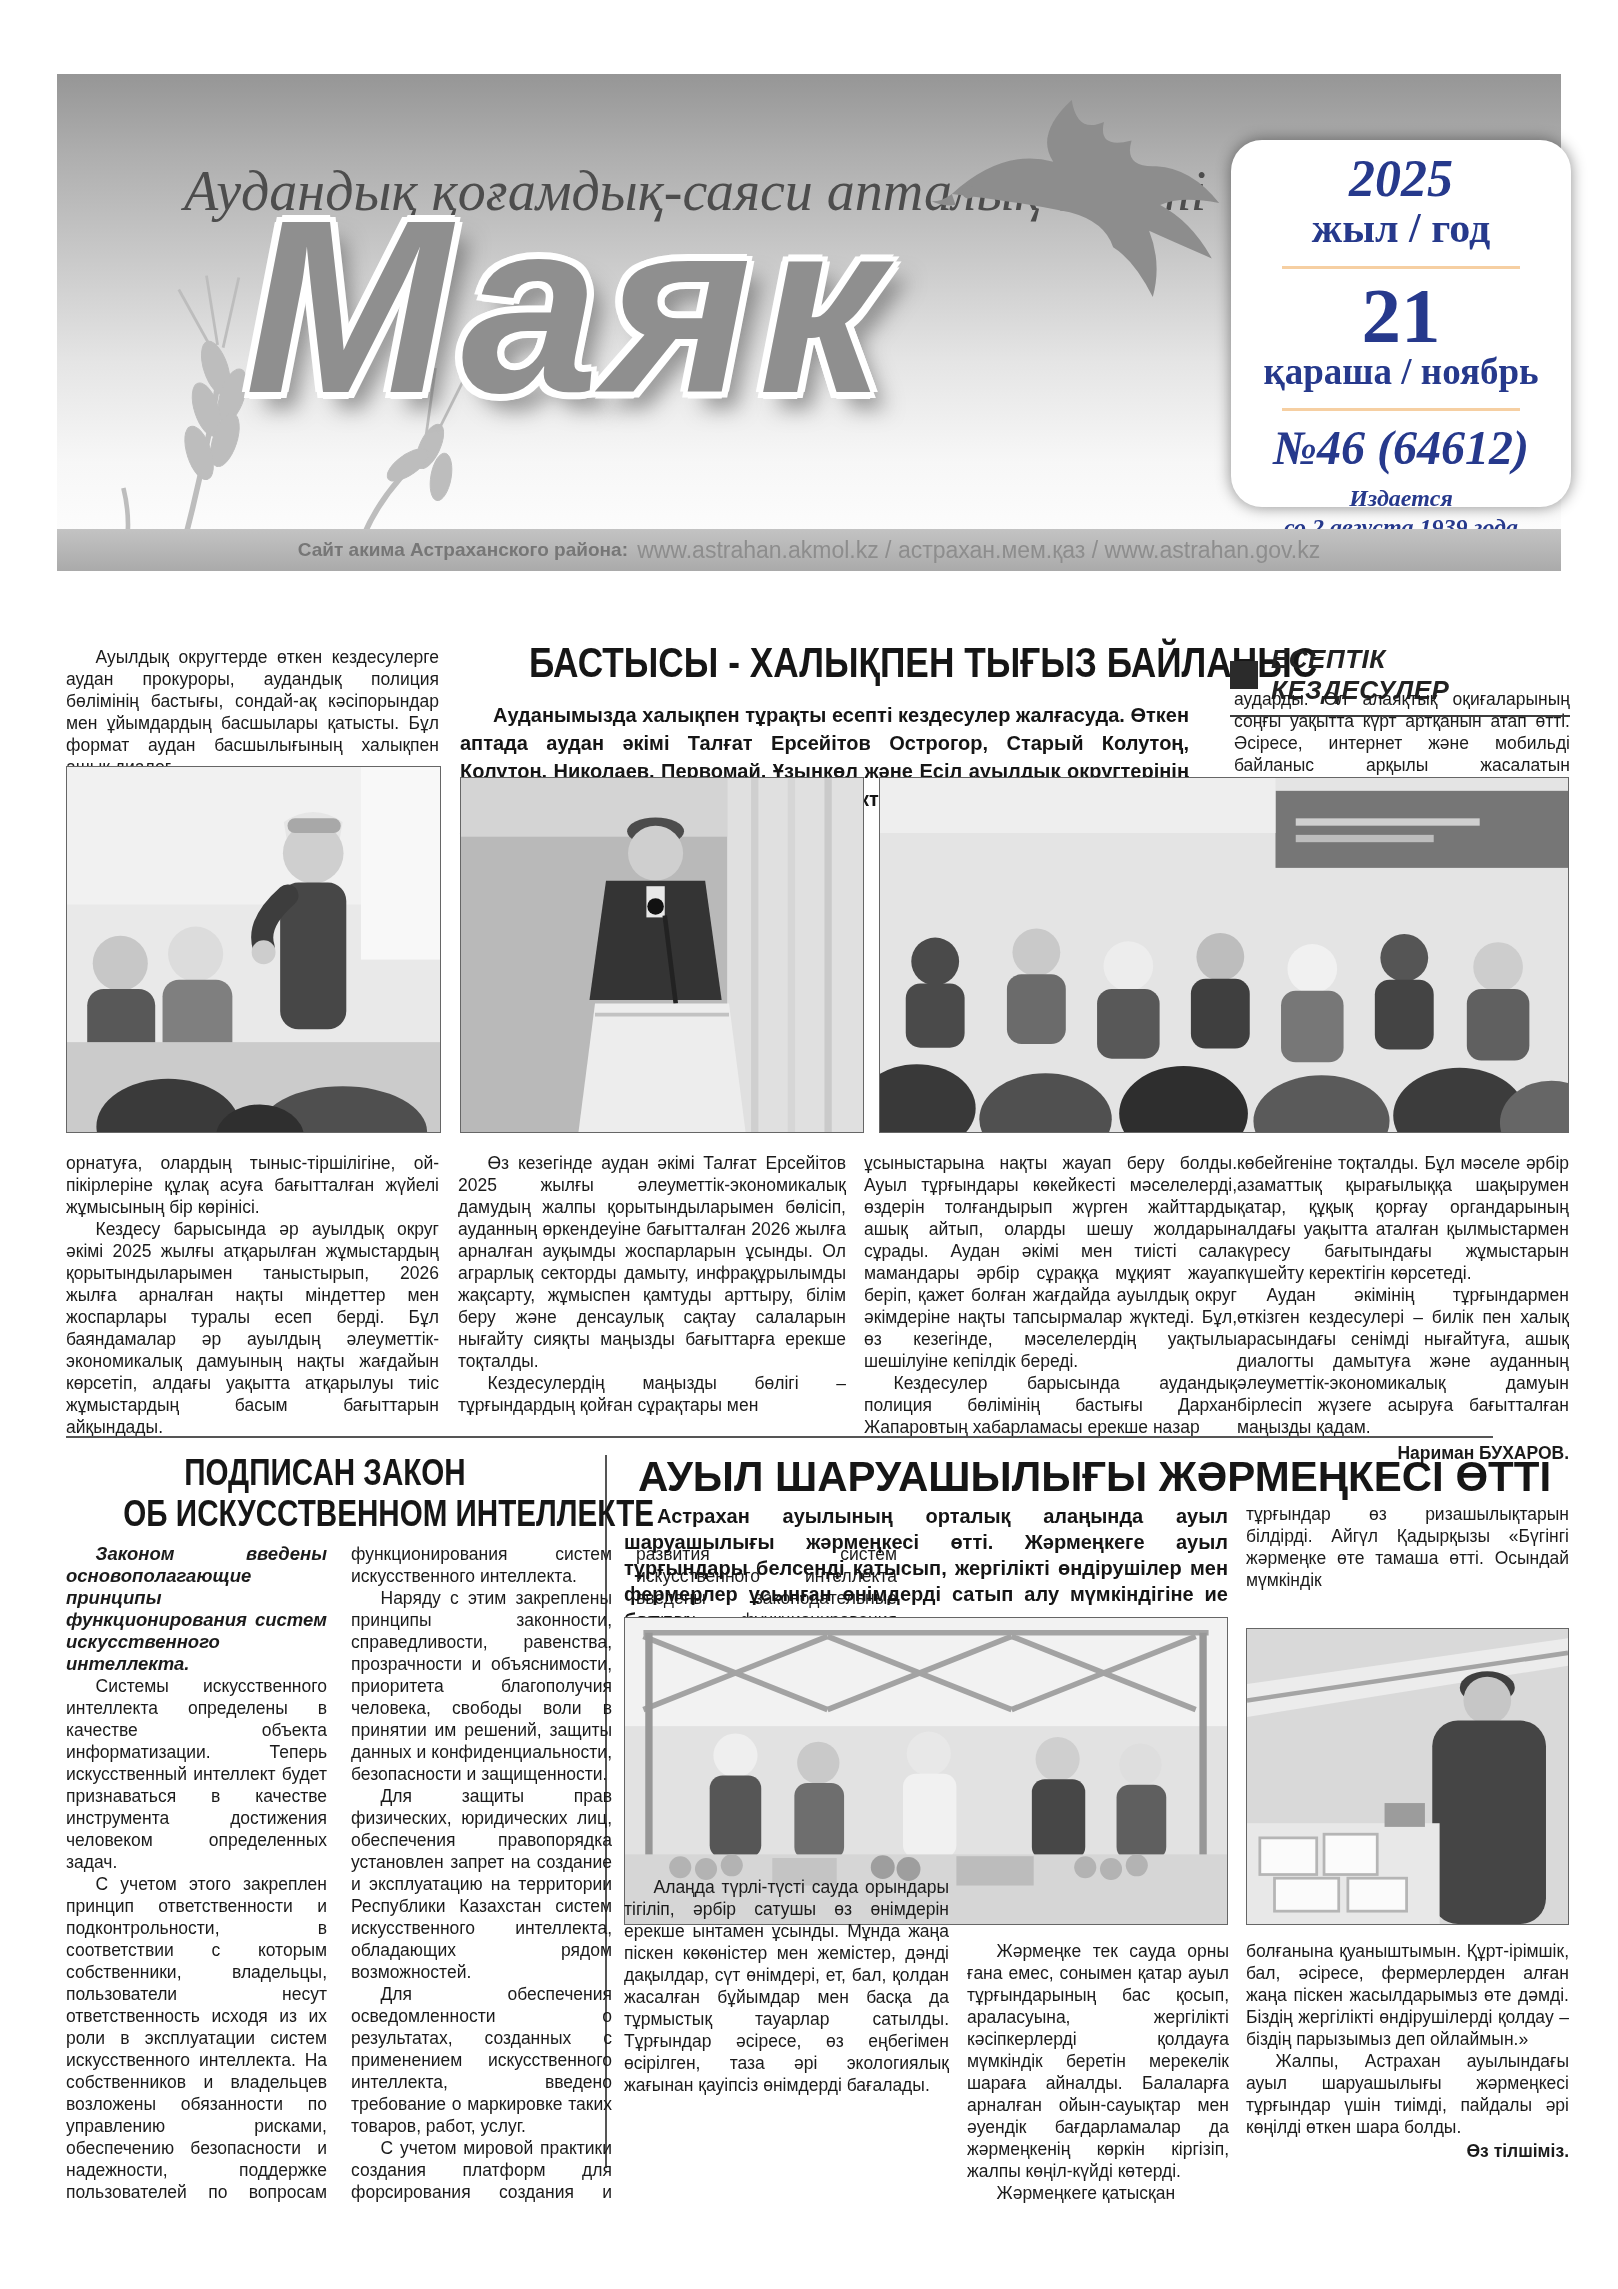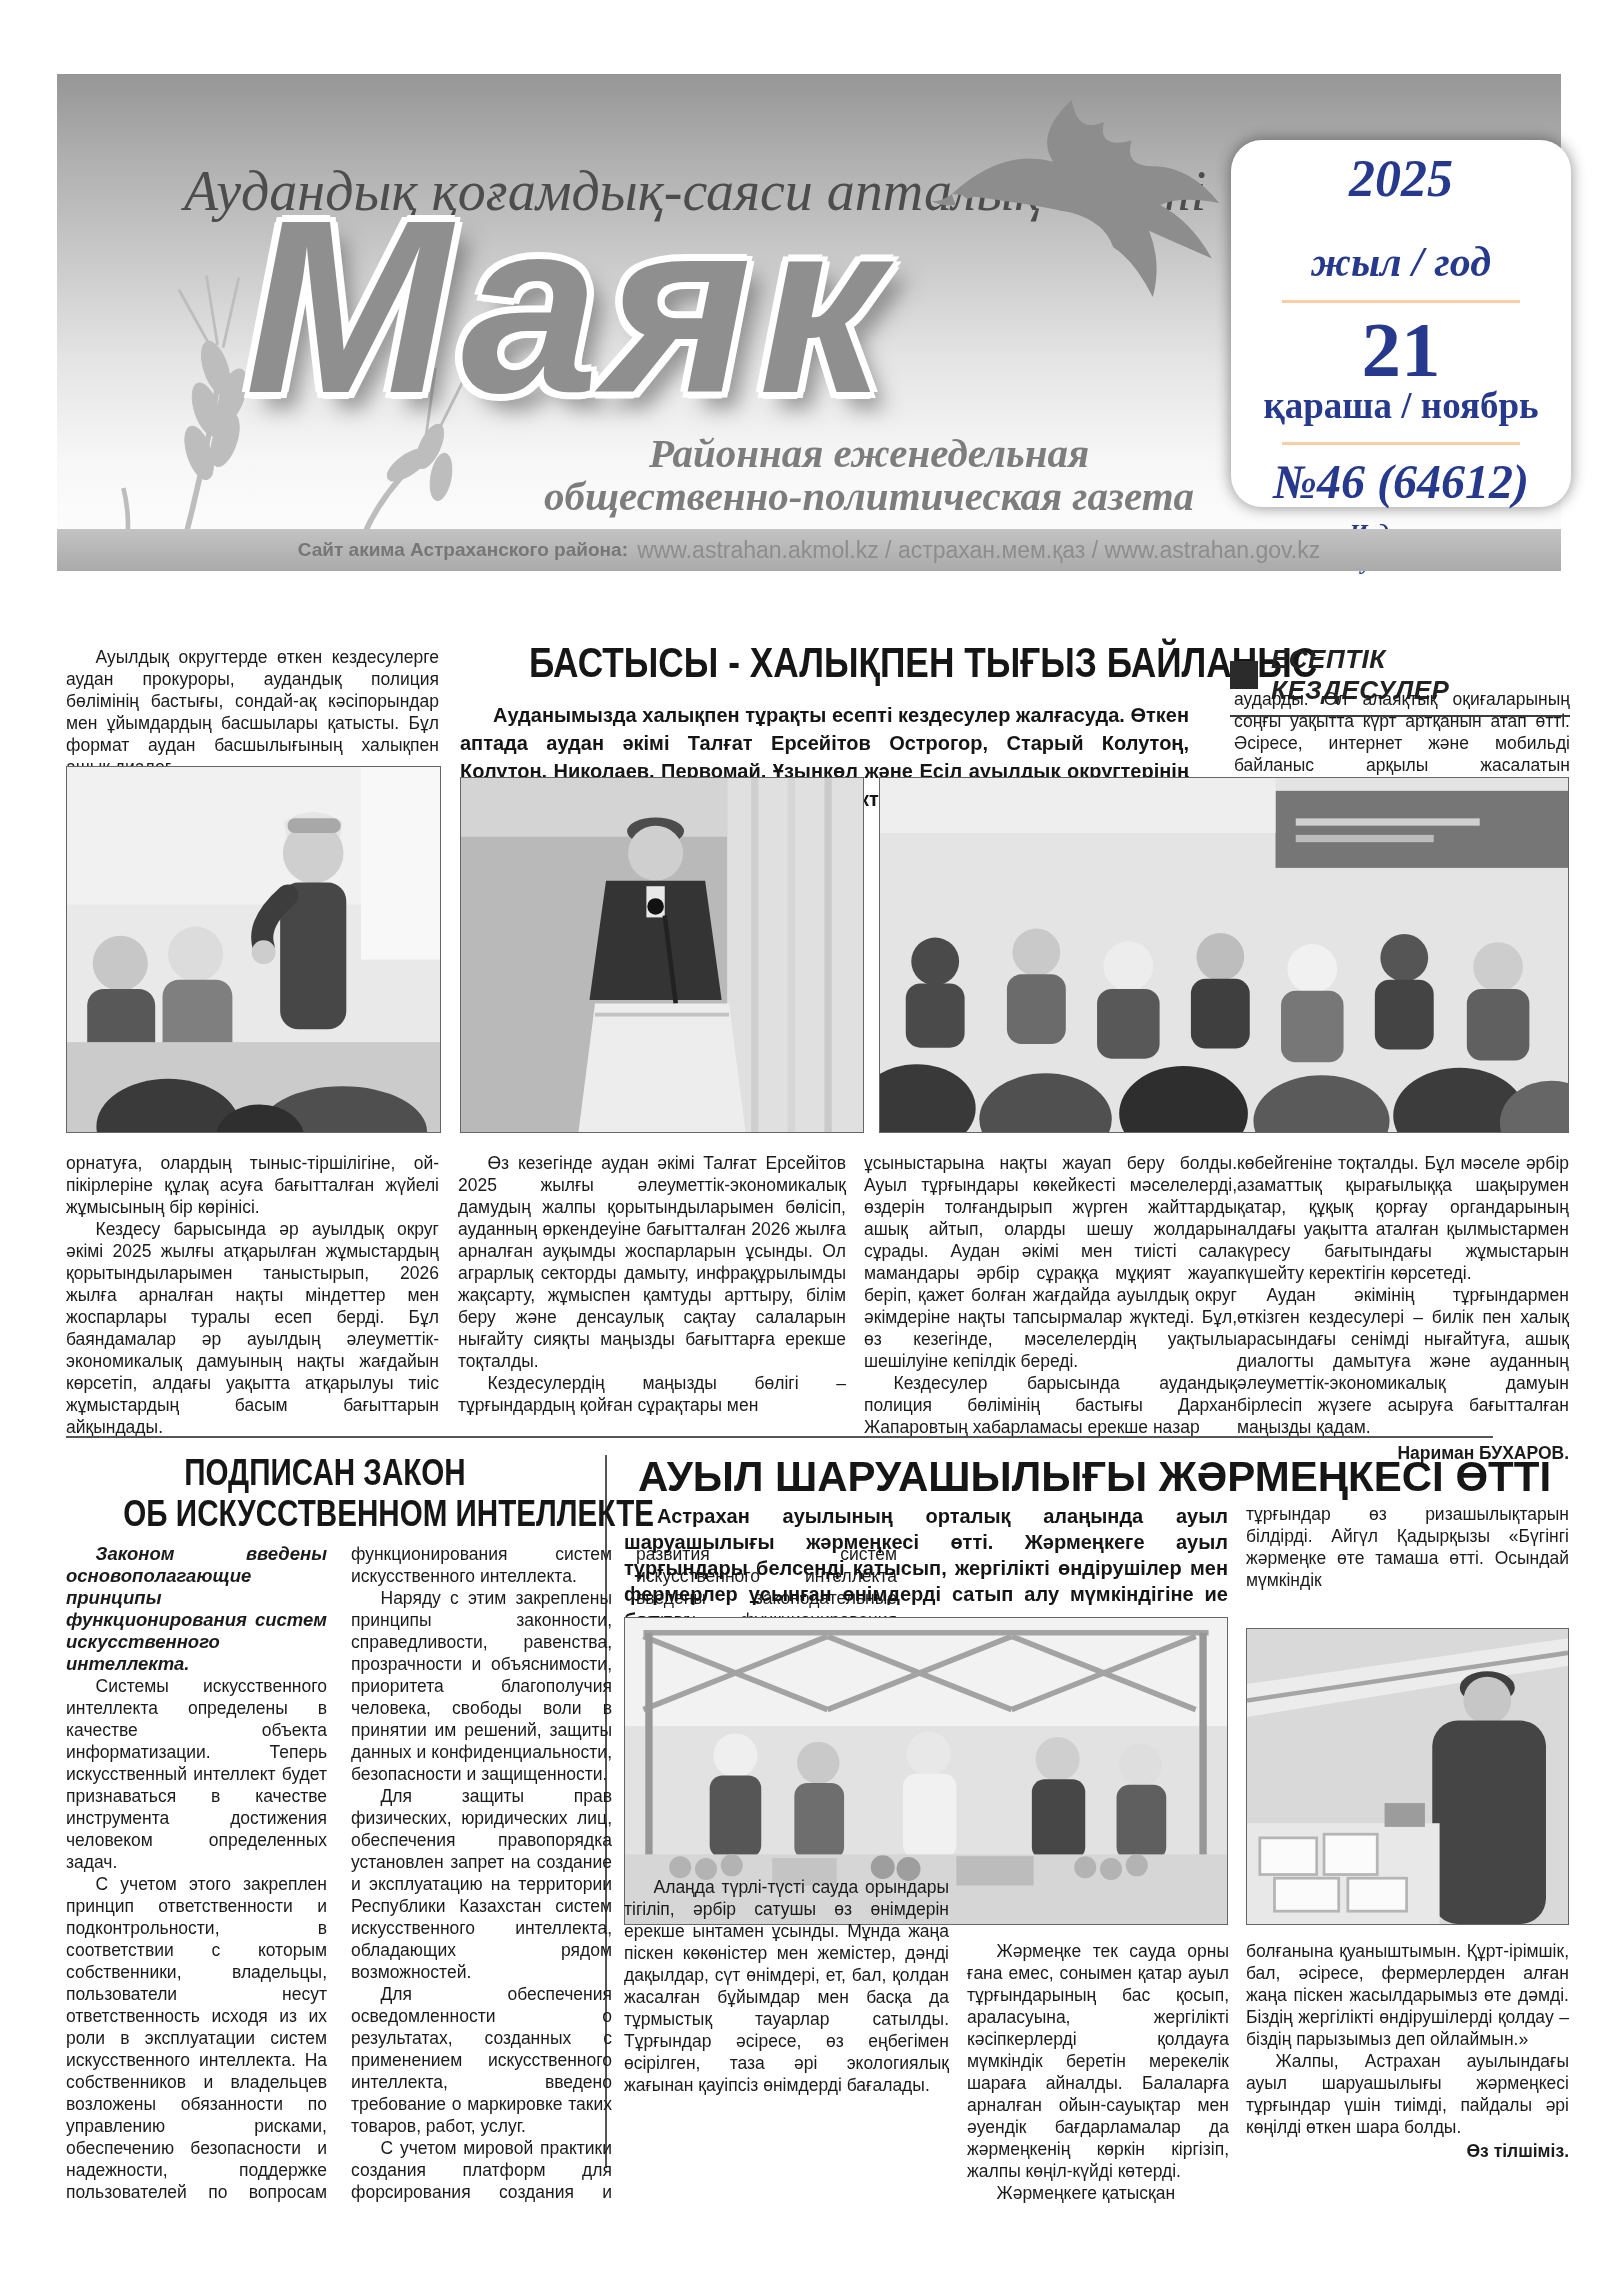--- a/index.html
+++ b/index.html
@@ -23,21 +23,21 @@
   .sitebar .lbl{font-weight:bold;color:#767676;font-size:19px;}
   .sitebar .urls{color:#8d8d8d;font-size:23px;}
   .eagle{position:absolute;left:858px;top:9.2px;}
   .wheat{position:absolute;left:11px;bottom:9.2px;}
 
   
   .infobox{position:absolute;left:1174px;top:66px;width:340px;height:367px;background:#fff;
     border-radius:31px;box-shadow:0 0 14.8px rgba(0,0,0,.45);text-align:center;
     font-family:"Liberation Serif",serif;color:#26398c;padding-top:13px;box-sizing:border-box;}
   .ib-year{font-size:52px;font-weight:bold;font-style:italic;line-height:1;}
-  .ib-yearlbl{font-size:42px;font-weight:bold;font-style:italic;line-height:1.1;margin-top:34px;}
+  .ib-yearlbl{font-size:42px;font-weight:bold;line-height:1.1;}
   .ib-rule{width:70%;height:2.8px;background:#f6cfa2;border:0;margin:14.8px auto 11px auto;}
   .ib-day{font-size:79px;font-weight:bold;line-height:.9;}
   .ib-month{font-size:37px;font-weight:bold;line-height:1.15;}
   .ib-issue{font-size:48px;font-weight:bold;font-style:italic;line-height:1.1;}
   .ib-pub{font-size:24px;font-weight:bold;font-style:italic;line-height:1.2;margin-top:9.2px;}
 
   
   .news{font-size:17.5px;line-height:22px;text-align:justify;color:#1b1b1b;}
   .news p{margin:0;text-indent:29.5px;}
   .cont p:first-child{text-indent:0;}
@@ -127,24 +127,20 @@
     <div class="tagline">Аудандық қоғамдық-саяси апталық газеті</div>
 
     <div class="masthead">Маяк</div>
 
     <svg class="eagle" width="341" height="231" viewBox="0 0 370 250">
       <path fill="#8d8d8d" d="M40 120 Q95 70 150 85 Q130 55 170 18 Q176 55 205 42 Q198 72 235 62 Q226 92 262 90 Q300 92 330 130 Q288 122 266 132 Q300 150 322 190 Q276 170 254 160 Q268 195 258 232 Q238 192 215 178 Q206 150 168 140 Q110 128 40 120 Z"></path>
       <circle cx="58" cy="118" r="7" fill="#8d8d8d"></circle>
       <path fill="#8d8d8d" d="M40 120 Q30 128 18 128 Q30 134 44 132 Z"></path>
     </svg>
 
-    <div class="subtitle">
-      <div>Районная еженедельная</div>
-      <div>общественно-политическая газета</div>
-    </div>
 
     <div class="infobox">
       <div class="ib-year">2025</div>
       <div class="ib-yearlbl">жыл / год</div>
       <hr class="ib-rule">
       <div class="ib-day">21</div>
       <div class="ib-month">қараша / ноябрь</div>
       <hr class="ib-rule">
       <div class="ib-issue">№46 (64612)</div>
       <div class="ib-pub">

